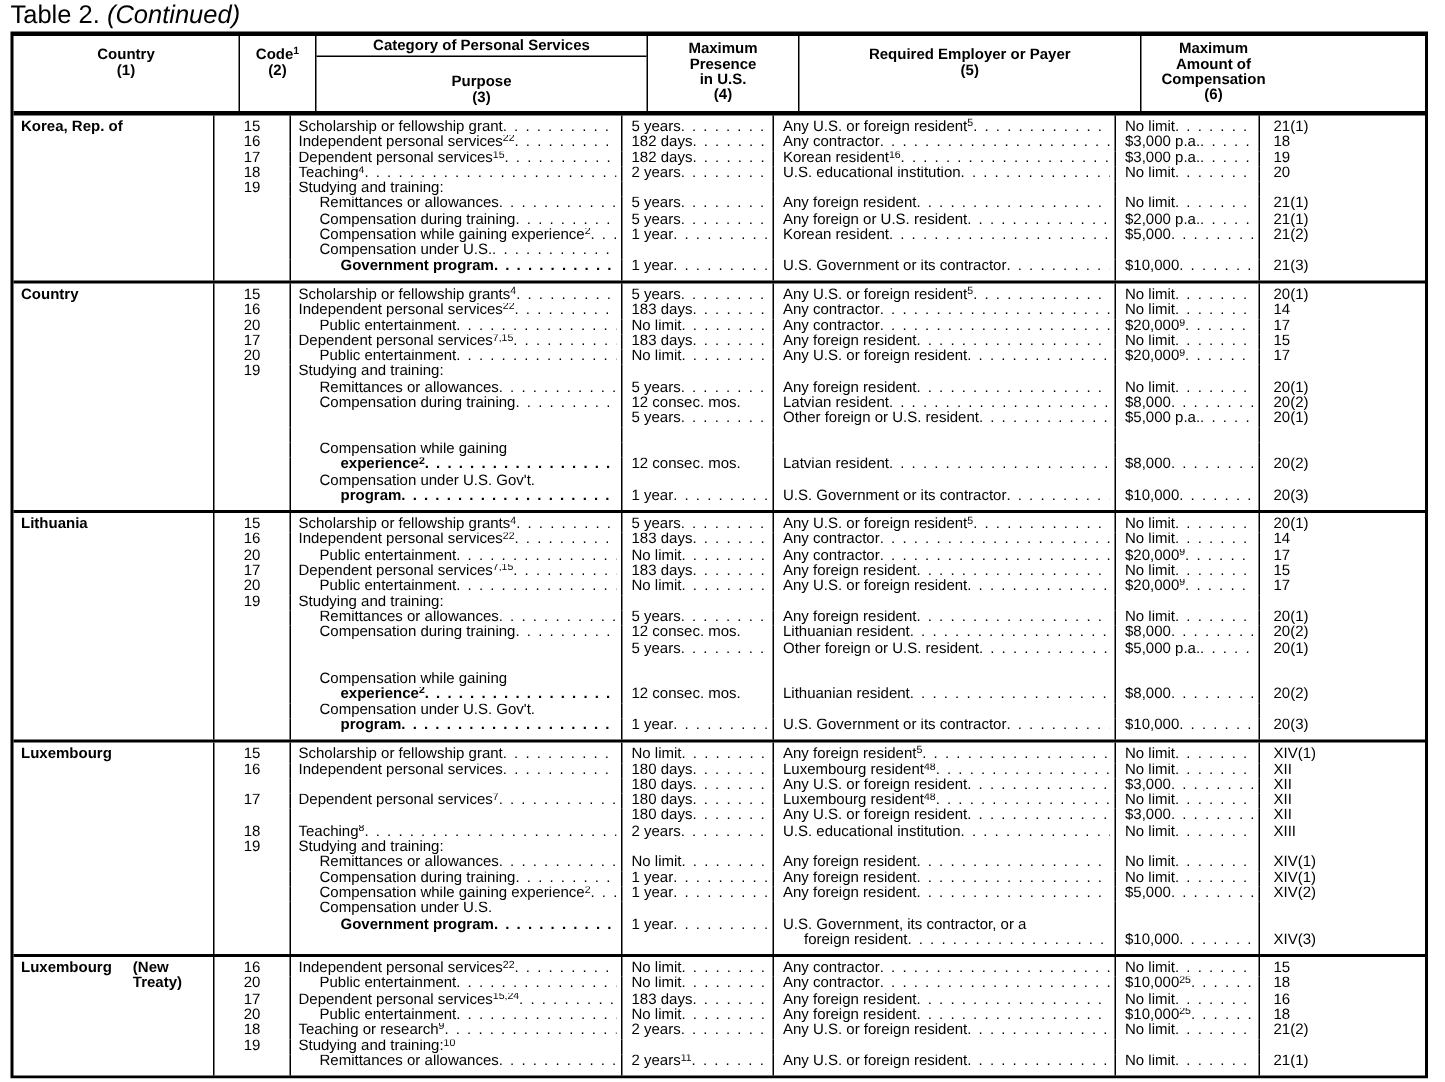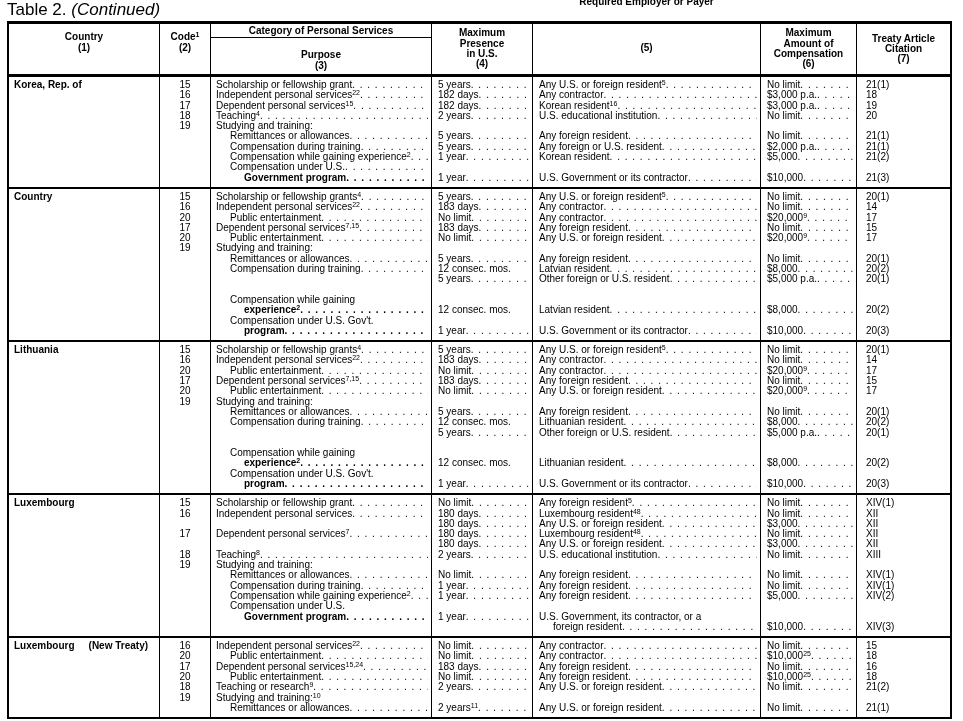--- a/index.html
+++ b/index.html
@@ -14,31 +14,31 @@
   
   .header{display:flex;border-bottom:3px solid #000;height:50px;
     font-weight:bold;text-align:center;}
   .hcell{display:flex;flex-direction:column;justify-content:flex-end;
     padding-bottom:21px;border-right:1px solid #000;box-sizing:border-box;}
   .hcell:last-child{border-right:none;}
   .hc-country{width:151px;}
   .hc-code{width:51px;}
   .hc-purpose{width:221px;padding:0;justify-content:flex-start;}
   .hc-presence{width:101px;justify-content:center;padding-bottom:0;}
-  .hc-employer{width:228px;gap:35px;}
+  .hc-employer{width:228px;}
   .hc-comp{width:96px;justify-content:center;padding-bottom:0;}
   .hc-treaty{width:93px;justify-content:center;padding-bottom:0;}
   .cat-group{border-bottom:1px solid #000;padding:2px 0 1px 0;}
   .purp-sub{flex:1;display:flex;flex-direction:column;justify-content:flex-end;
     padding-bottom:3px;}
 
   
   .section{display:flex;border-top:2px solid #000;}
   .section:first-child{border-top:none;}
-  .country-cell{width:151px;border-right:1px solid #000;box-sizing:border-box;
+  .country-cell{width:134px;border-right:1px solid #000;box-sizing:border-box;
     font-weight:bold;padding:3px 0 0 5px;}
   .country-cell .cont-line{padding-left:14px;}
   .rows{flex:1;display:flex;flex-direction:column;}
   .row{display:flex;}
   .row.spacer{height:10.3px;}
   .cell{box-sizing:border-box;border-right:1px solid #000;overflow:hidden;
     display:flex;align-items:baseline;padding-right:3px;}
   .cell:last-child{border-right:none;}
   .rows .row:first-child .cell{padding-top:3px;}
   .rows .row:last-child .cell{padding-bottom:4px;}
@@ -89,25 +89,20 @@
     <div class="hcell hc-employer">
       <div>Required Employer or Payer</div>
       <div>(5)</div>
     </div>
     <div class="hcell hc-comp">
       <div>Maximum</div>
       <div>Amount of</div>
       <div>Compensation</div>
       <div>(6)</div>
     </div>
-    <div class="hcell hc-treaty">
-      <div>Treaty Article</div>
-      <div>Citation</div>
-      <div>(7)</div>
-    </div>
   </div>
   <div class="tbody">
       <div class="section">
         <div class="cell country-cell">
           <div class="main-line">Korea, Rep. of</div>
         </div>
         <div class="rows">
           <div class="row">
             <div class="cell c-code">
               <div class="txt">15</div>

